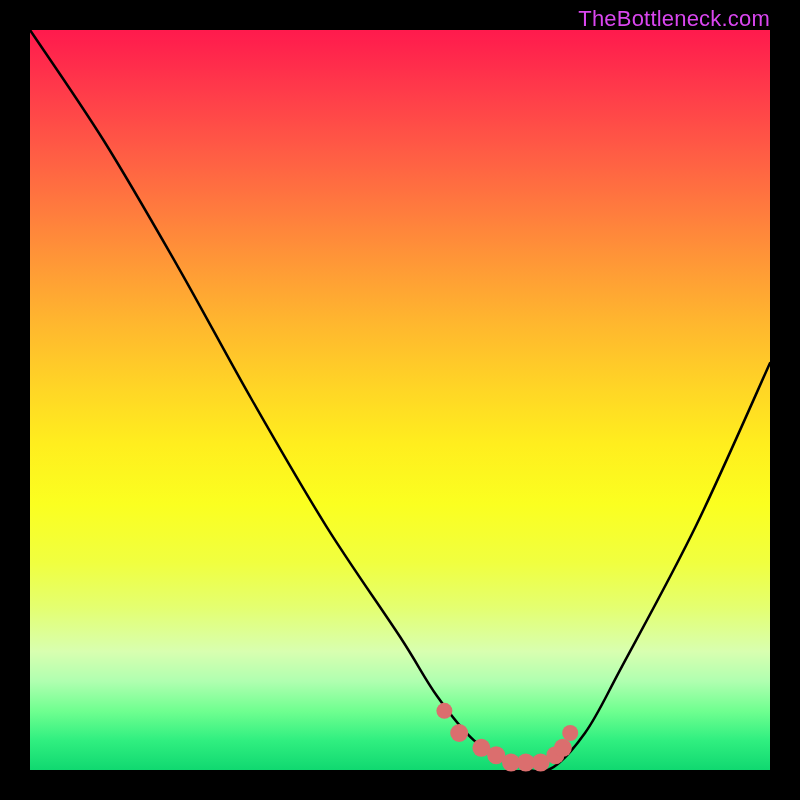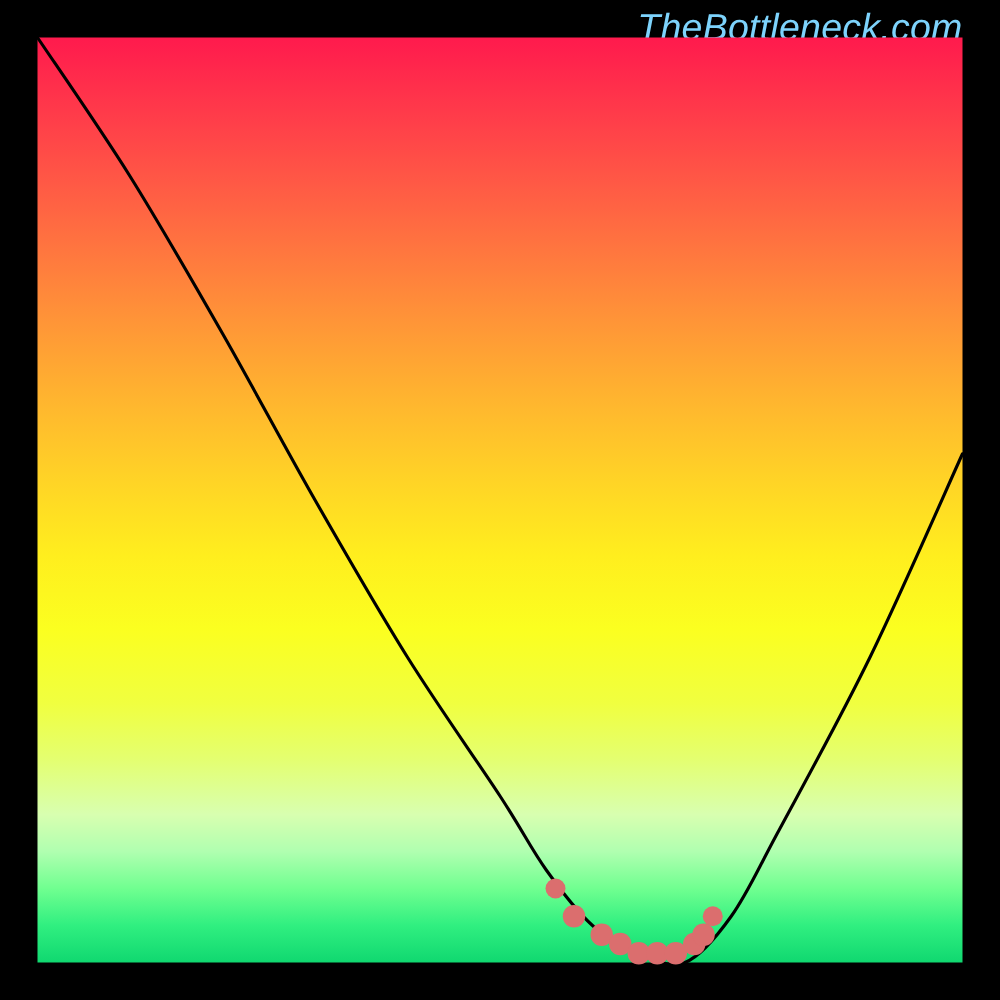--- a/index.html
+++ b/index.html
@@ -33,24 +33,23 @@
       #70ff90 92%,
       #30ef80 96%,
       #10d870 100%
     );
   }
   .watermark {
     position: absolute;
     top: 6px;
     right: 30px;
     font-family: Arial, Helvetica, sans-serif;
-    font-size: 30px;
-    color: #7dd3fc;
+    font-size: 22px;
+    color: #d946ef;
     letter-spacing: 0.2px;
-    font-style: italic;
   }
   svg.curve {
     position: absolute;
     left: 0;
     top: 0;
     width: 740px;
     height: 740px;
     overflow: visible;
   }
 </style>

